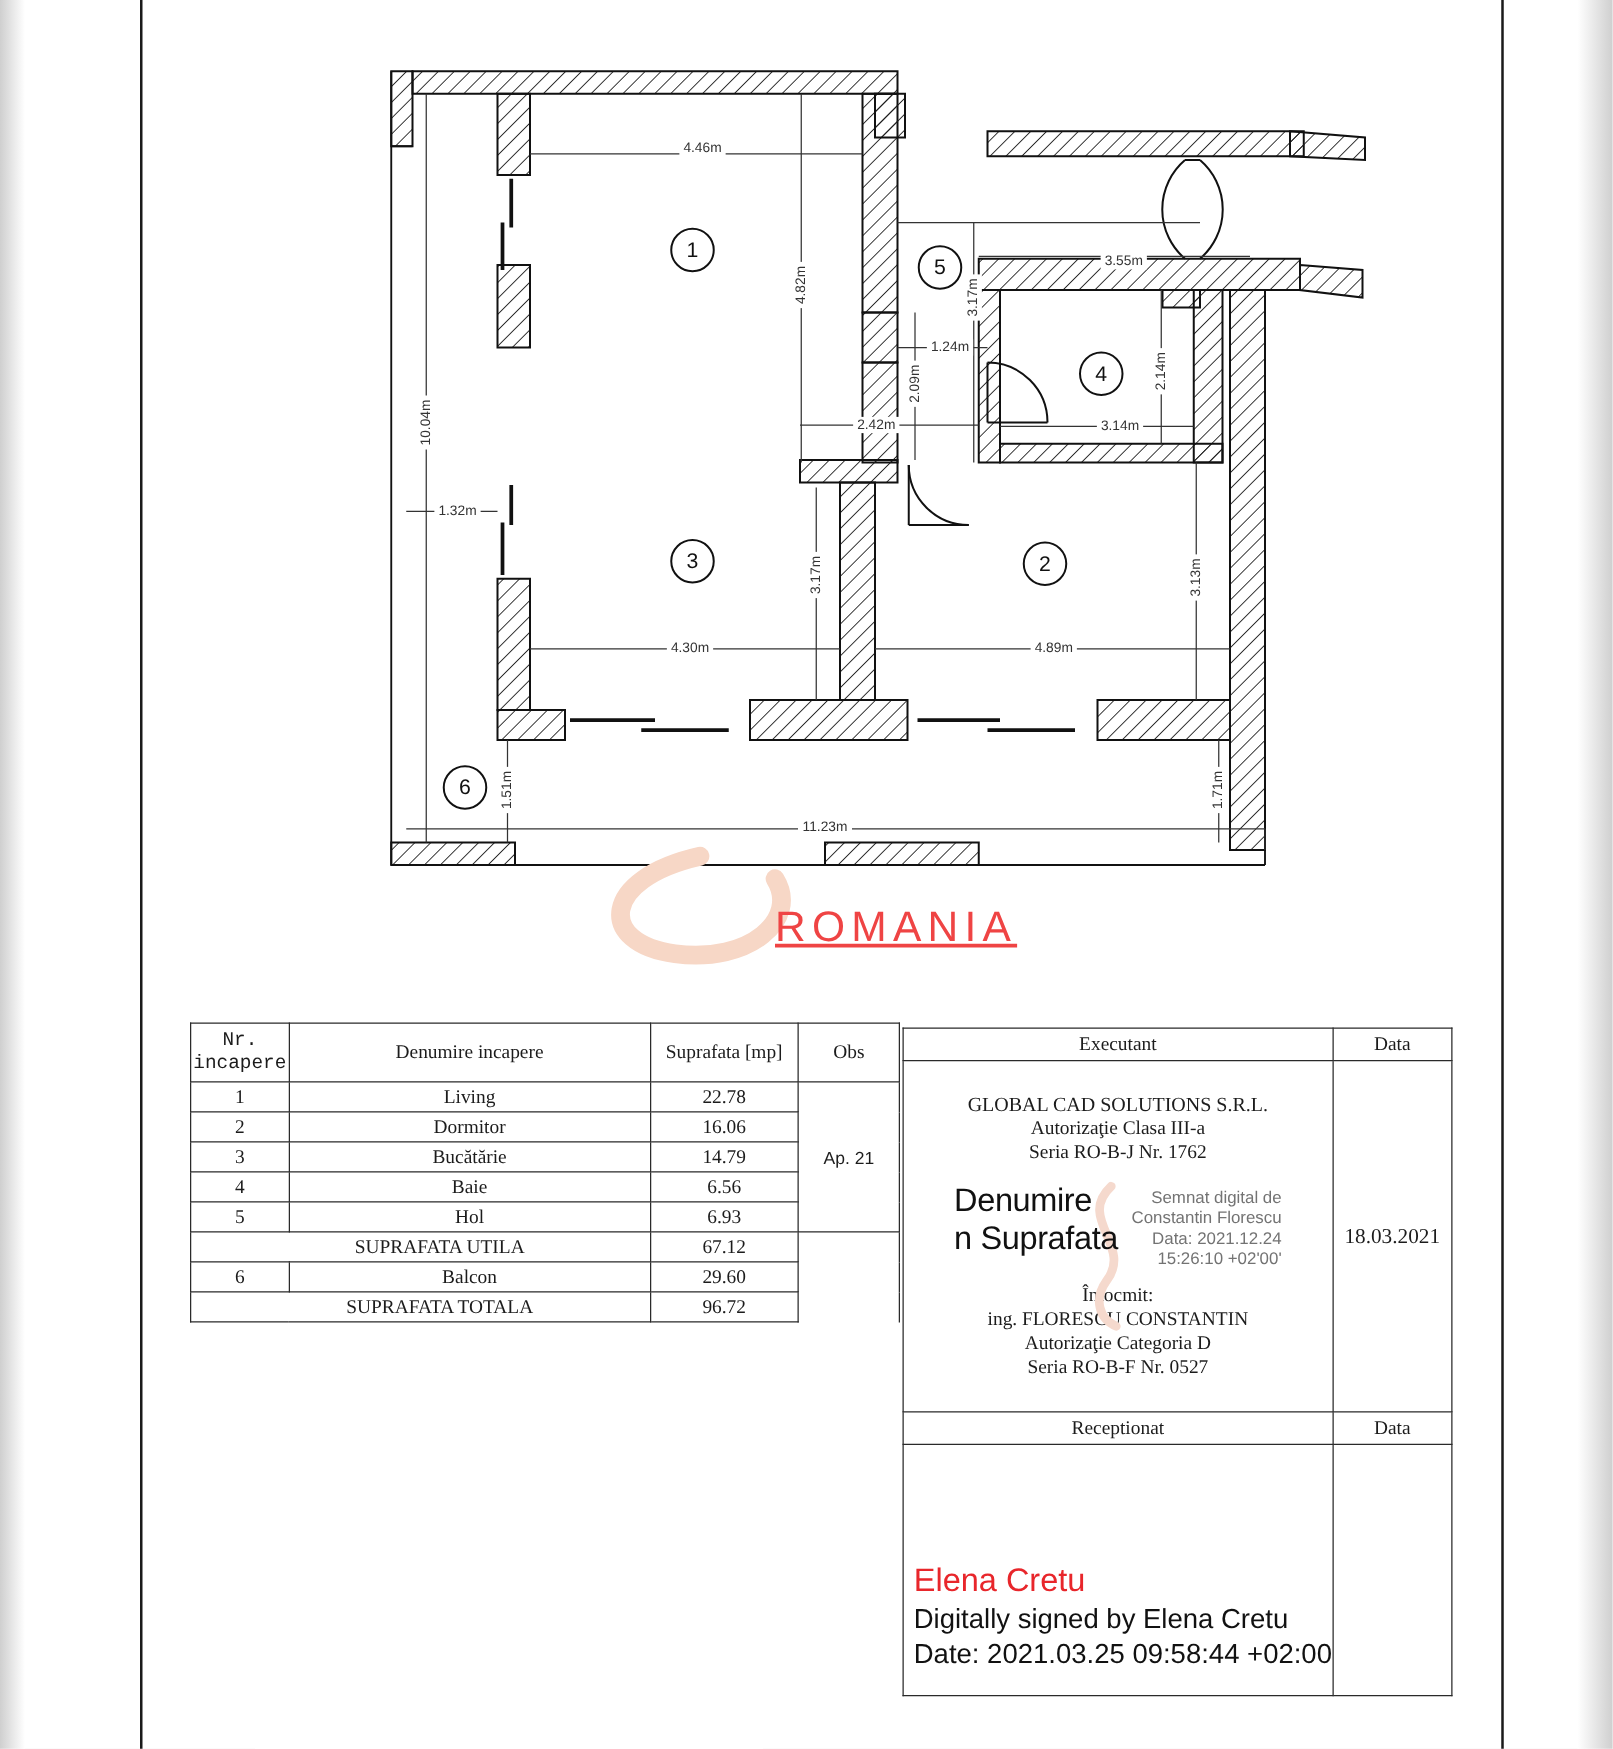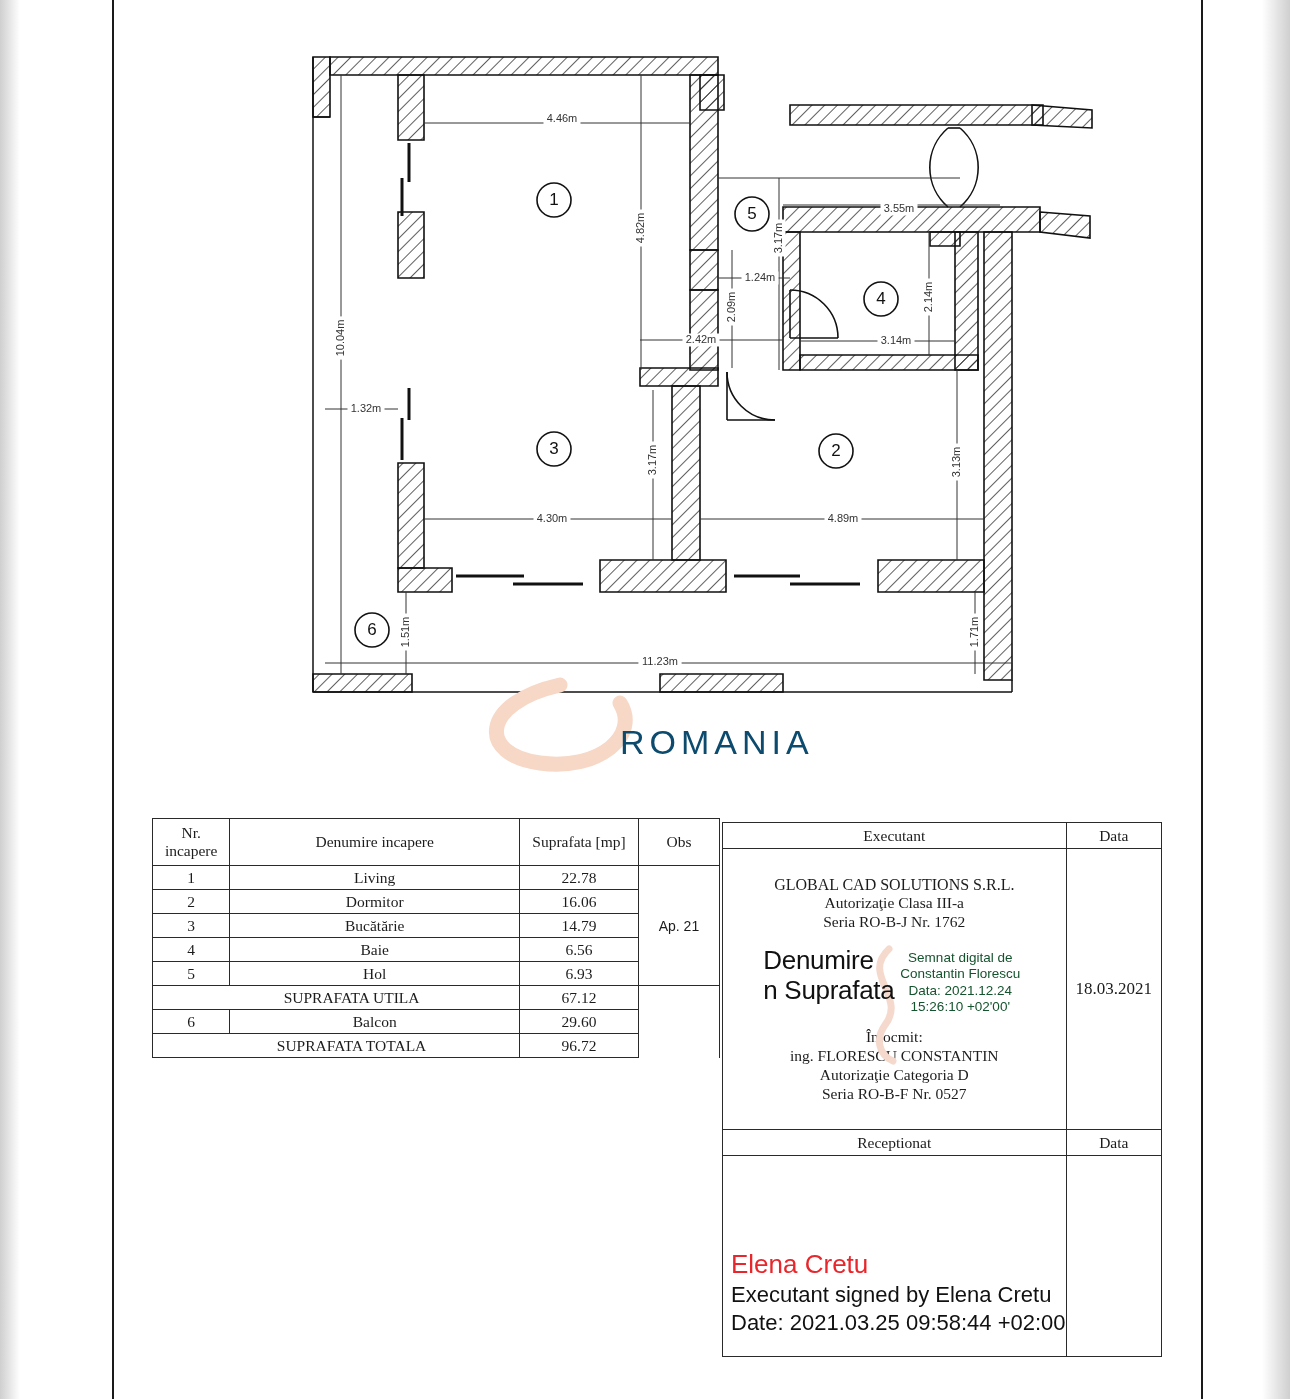--- a/index.html
+++ b/index.html
@@ -25,32 +25,32 @@
 
   
   #plan{position:absolute;left:112px;top:0;width:1090px;height:800px;}
   #plan svg{display:block;}
 
   
   #watermark{position:absolute;left:440px;top:655px;width:420px;height:140px;
      pointer-events:none;}
   #wm-text{position:absolute;left:180px;top:68px;
      font-family:"Liberation Sans",sans-serif;font-size:34px;letter-spacing:5px;
-     color:#0c4a6e;white-space:nowrap;}
+     color:#ef4444;white-space:nowrap;text-decoration:underline;}
 
   
   .tbl{position:absolute;border-collapse:collapse;
        font-family:"Liberation Serif",serif;color:#1c1c1c;background:#fff;}
   .tbl td,.tbl th{border:1px solid #2a2a2a;padding:0;text-align:center;
        font-weight:normal;vertical-align:middle;}
 
   
   #rooms-table{left:152px;top:818px;width:568px;}
   #rooms-table td,#rooms-table th{font-size:15.5px;height:23px;}
-  #rooms-table .c-nr{width:78px;}
+  #rooms-table .c-nr{width:78px;font-family:Liberation Mono, monospace;}
   #rooms-table .c-name{width:305px;}
   #rooms-table .c-area{width:122px;}
   #rooms-table .c-obs{width:84px;}
   #rooms-table thead th{height:46px;line-height:1.15;}
   #rooms-table .obs-cell{font-family:"Liberation Sans",sans-serif;font-size:14px;}
   #rooms-table .span-label{text-align:center;padding-left:31px;}
   #rooms-table .blank-obs{border-top:none;border-bottom:none;}
 
   
   #sig-table{left:722px;top:822px;width:440px;}
@@ -59,21 +59,21 @@
   #sig-table .c-exec{width:278px;}
   #sig-table .c-data{width:160px;}
   .exec-body{height:280px;vertical-align:top;padding:14px 6px 6px 6px;position:relative;}
   .exec-line{font-size:15.5px;line-height:1.22;text-align:center;}
   .exec-line.big{font-size:16px;}
   .sig-stamp{display:flex;align-items:flex-start;justify-content:center;
      margin:14px 0 12px 0;position:relative;z-index:2;}
   .sig-name{font-family:"Liberation Sans",sans-serif;font-size:26px;
      line-height:1.14;color:#111;width:132px;text-align:left;letter-spacing:-0.3px;}
   .sig-meta{font-family:"Liberation Sans",sans-serif;font-size:13.5px;
-     line-height:1.22;color:#14532d;text-align:center;width:130px;padding-top:4px;}
+     line-height:1.22;color:#737373;text-align:right;width:130px;padding-top:4px;}
   .sig-swoosh{position:absolute;left:126px;top:96px;width:80px;height:120px;
      z-index:1;pointer-events:none;}
   .data-cell-top{vertical-align:top;padding-top:22px;font-size:17px;}
   .recv-body{height:200px;vertical-align:top;padding:0;}
   .recv-inner{padding:74px 0 0 8px;text-align:left;}
   .recv-name{font-family:"Liberation Sans",sans-serif;font-size:26px;
      color:#e8262b;line-height:1.25;}
   .recv-line{font-family:"Liberation Sans",sans-serif;font-size:22px;
      color:#111;line-height:1.3;white-space:nowrap;}
 </style>
@@ -344,21 +344,21 @@
         <td class="data-cell-top">18.03.2021</td>
       </tr>
       <tr>
         <td class="hdr">Receptionat</td>
         <td class="hdr">Data</td>
       </tr>
       <tr>
         <td class="recv-body">
           <div class="recv-inner">
             <div class="recv-name">Elena Cretu</div>
-            <div class="recv-line">Executant signed by Elena Cretu</div>
+            <div class="recv-line">Digitally signed by Elena Cretu</div>
             <div class="recv-line">Date: 2021.03.25 09:58:44 +02:00</div>
           </div>
         </td>
         <td class="recv-body"></td>
       </tr>
     </tbody>
   </table>
 
 </div>
 

